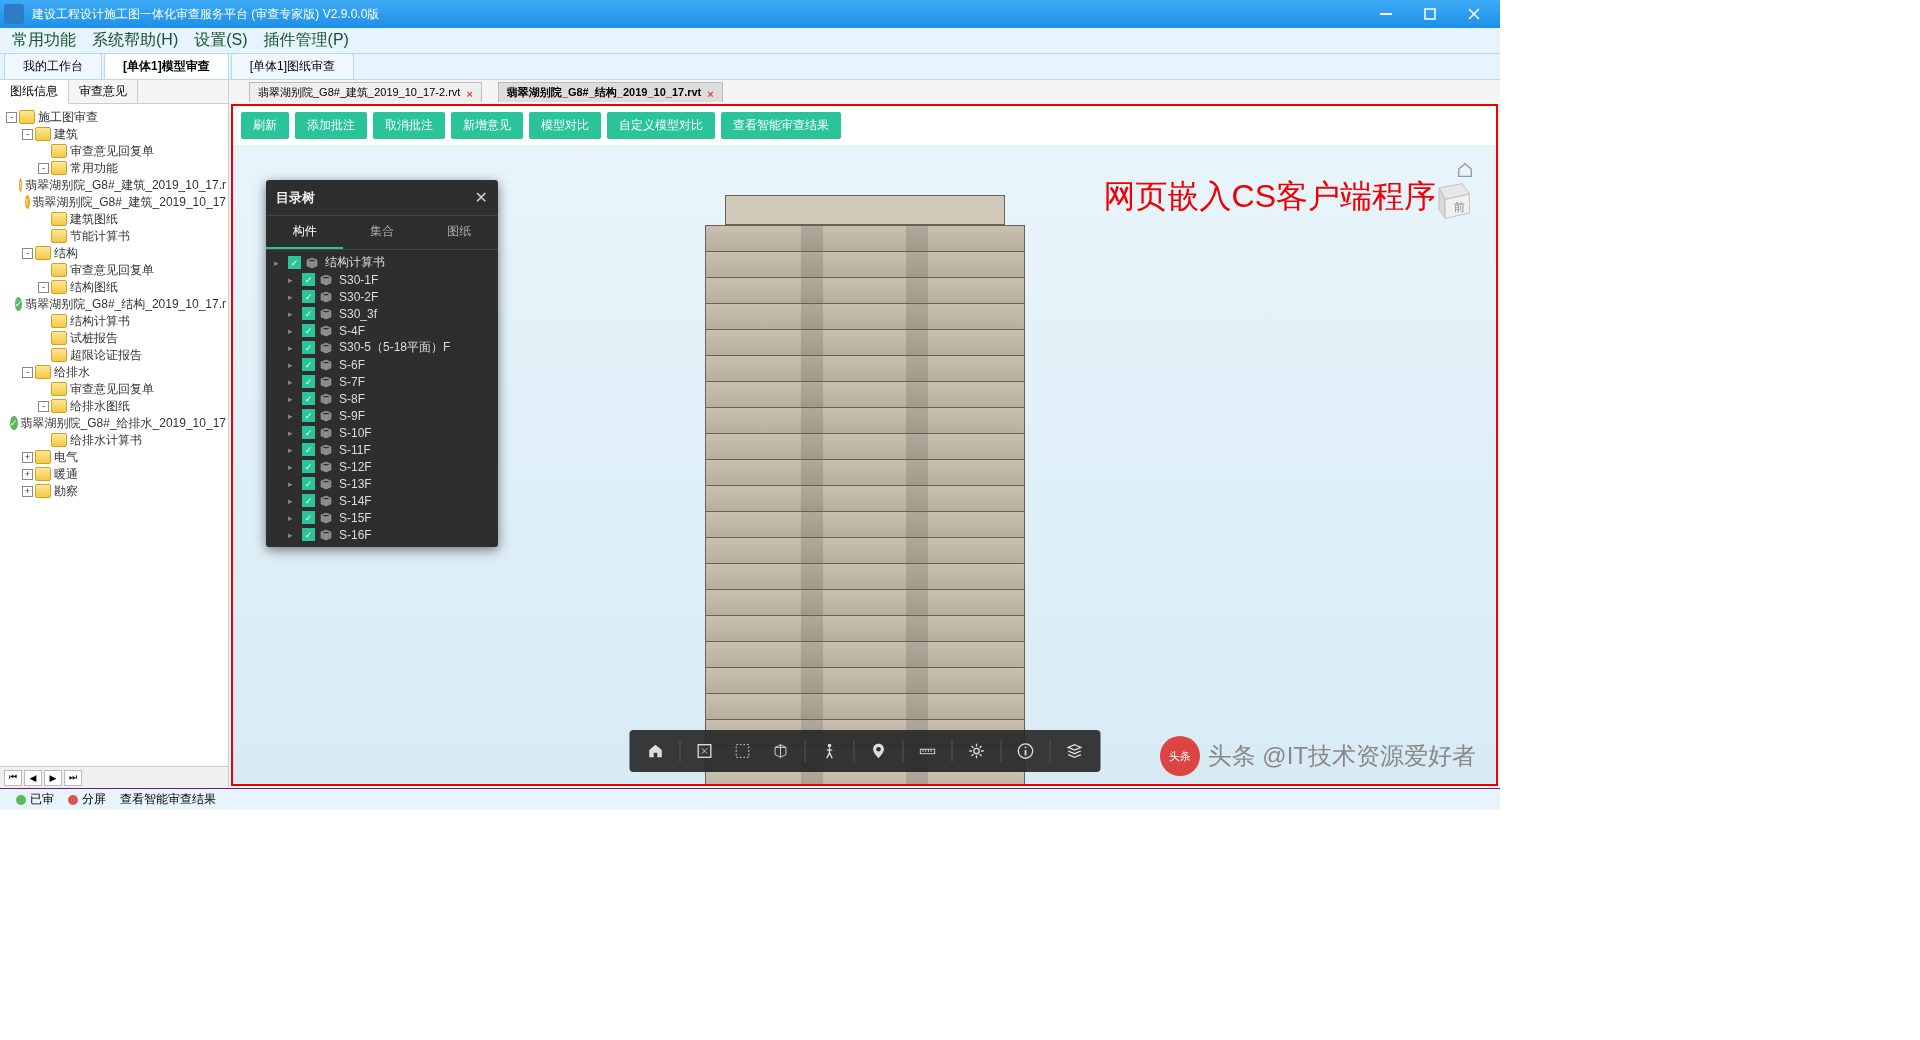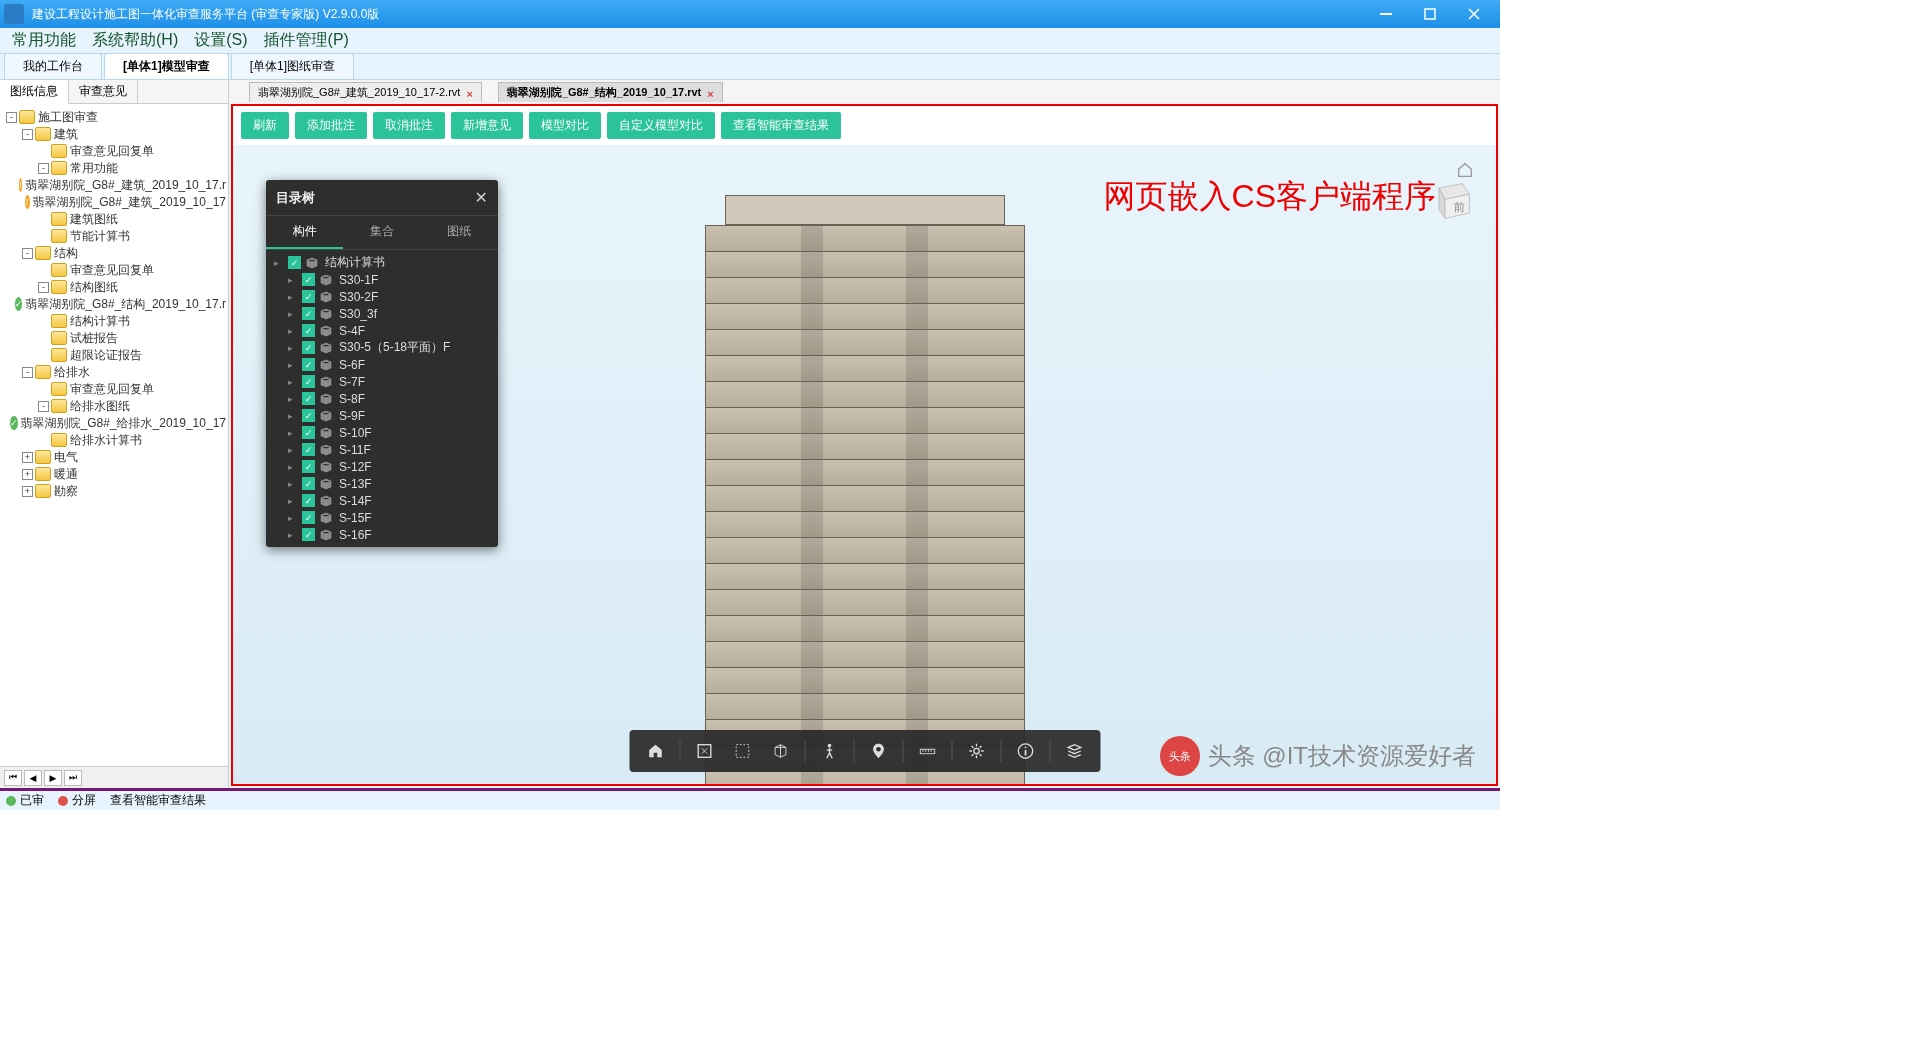--- a/index.html
+++ b/index.html
@@ -79,21 +79,21 @@
 .cat-check { width:13px; height:13px; border:1px solid #2bc49a; background:#2bc49a; margin:0 4px; display:flex; align-items:center; justify-content:center; color:#fff; font-size:9px;}
 .cat-cube { width:14px; height:14px; margin-right:6px; }
 .cat-label { flex:1; color:#ddd;}
 
 
 .vtoolbar { position:absolute; bottom:12px; left:50%; transform:translateX(-50%); height:42px; background: rgba(40,40,40,0.92); border-radius:4px; display:flex; align-items:center; padding: 0 8px; gap:2px;}
 .vtool { width:36px; height:36px; display:flex; align-items:center; justify-content:center; cursor:pointer; color:#ddd; border-radius:3px;}
 .vsep { width:1px; height:22px; background:#555; margin:0 4px;}
 
 
-.statusbar { height:22px; background:#e8f4fd; border-top:3px solid #701a75; display:flex; align-items:center; padding: 0 6px; font-size:12px;}
+.statusbar { height:22px; background:#e8f4fd; border-top:1px solid #701a75; display:flex; align-items:center; padding: 0 16px; font-size:12px;}
 .status-item { display:flex; align-items:center; margin-right:14px; cursor:pointer;}
 .status-dot { width:10px; height:10px; border-radius:50%; margin-right:4px;}
 
 
 .watermark { position:absolute; bottom:8px; right:20px; display:flex; align-items:center; color:#888; font-size:24px;}
 .watermark .av { width:40px; height:40px; border-radius:50%; background:#d44; margin-right:8px; display:flex; align-items:center; justify-content:center; color:#fff; font-size:11px;}
 
 
 .cat-body::-webkit-scrollbar, .tree::-webkit-scrollbar { width:8px;}
 .cat-body::-webkit-scrollbar-thumb { background:#555;}

